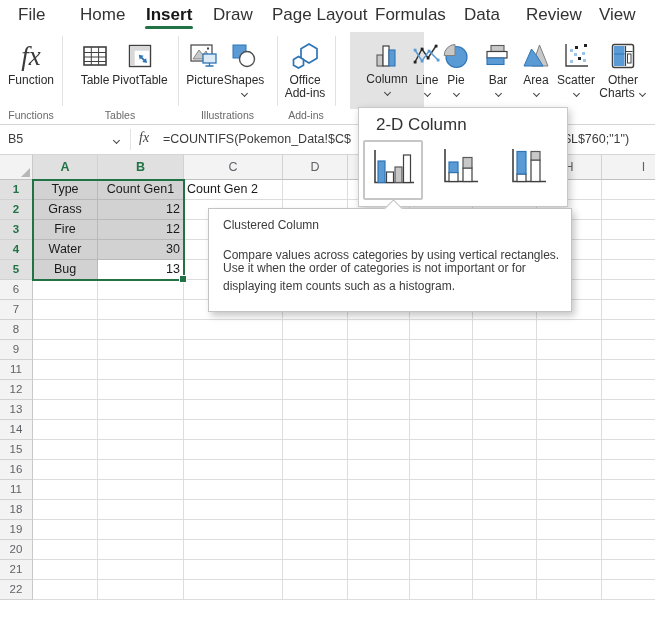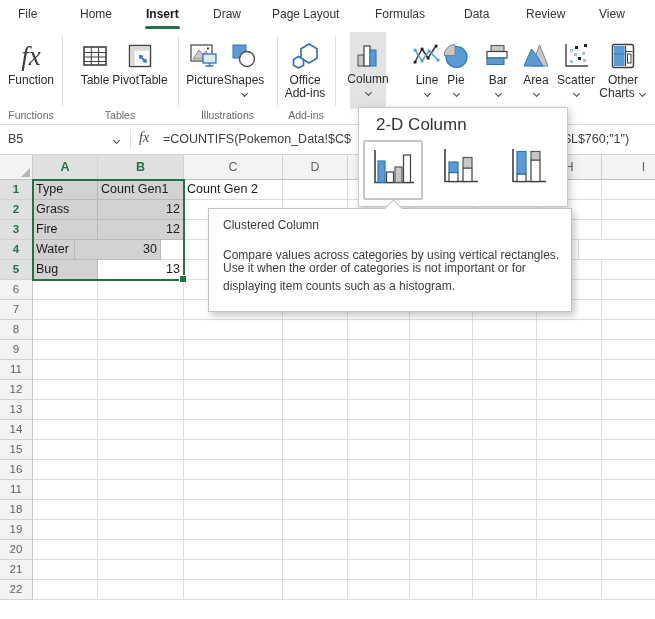--- a/index.html
+++ b/index.html
@@ -1,21 +1,21 @@
 <!DOCTYPE html>
 <html><head>
 <meta charset="utf-8">
 <style>
   html,body{margin:0;padding:0;}
   .app{position:relative;width:655px;height:619px;overflow:hidden;background:#fff;
        font-family:"Liberation Sans",sans-serif;color:#262626;}
 
   
   .tabbar{position:absolute;left:0;top:0;width:655px;height:30px;background:#fff;}
-  .tab{position:absolute;top:0;height:29px;line-height:29px;font-size:12px;color:#333;cursor:default;}
+  .tab{position:absolute;top:0;height:29px;line-height:29px;font-size:17px;color:#333;cursor:default;}
   .tab.active{color:#161616;font-weight:700;}
   .tab.active::after{content:"";position:absolute;left:-1px;right:-1px;bottom:0;height:3px;background:#217346;border-radius:2px;}
   .tab-file{left:18px}.tab-home{left:80px}.tab-insert{left:146px}.tab-draw{left:213px}
   .tab-pagelayout{left:272px}.tab-formulas{left:375px}.tab-data{left:464px}
   .tab-review{left:526px}.tab-view{left:599px}
 
   
   .ribbon{position:absolute;left:0;top:30px;width:655px;height:95px;background:#fff;border-bottom:1px solid #D5D5D5;box-sizing:border-box;}
   .rsep{position:absolute;top:6px;height:70px;width:1px;background:#E1E1E1;}
   .rbtn{position:absolute;top:3px;display:flex;flex-direction:column;align-items:center;font-size:12px;color:#2b2b2b;}
@@ -28,21 +28,21 @@
   .chev.inline{display:inline-block;margin:0 0 0 3px;}
   .rgroup{position:absolute;top:79px;font-size:10.5px;color:#696969;text-align:center;white-space:nowrap;}
   .fx-big{font-family:"Liberation Serif",serif;font-style:italic;font-size:27px;color:#3b3b3b;line-height:30px;}
 
   .btn-function{left:4px;width:54px}
   .btn-table{left:75px;width:40px}
   .btn-pivot{left:112px;width:56px}
   .btn-picture{left:183px;width:44px}
   .btn-shapes{left:224px;width:40px}
   .btn-addins{left:280px;width:50px}
-  .btn-column{left:350px;width:36px}
+  .btn-column{left:350px;width:74px}
   .btn-line{left:407px;width:40px}
   .btn-pie{left:441px;width:30px}
   .btn-bar{left:481px;width:34px}
   .btn-area{left:517px;width:38px}
   .btn-scatter{left:553px;width:46px}
   .btn-other{left:599px;width:48px}
   .grp-functions{left:0;width:62px}
   .grp-tables{left:62px;width:116px}
   .grp-illustrations{left:178px;width:99px}
   .grp-addins{left:277px;width:58px}
@@ -65,21 +65,21 @@
   .sh-corner-tri{position:absolute;right:2px;bottom:2px;width:0;height:0;
       border-bottom:9px solid #B7B7B7;border-left:9px solid transparent;}
   .sh-colhead{flex:0 0 auto;box-sizing:border-box;background:#F3F3F3;border-right:1px solid #D2D2D2;border-bottom:1px solid #C1C1C1;
       color:#5f6368;text-align:center;font-size:12.5px;line-height:24px;}
   .sh-colhead.sel{background:#E0E0E0;color:#217346;font-weight:700;}
   .sh-rowhead{flex:0 0 33px;box-sizing:border-box;background:#F3F3F3;border-right:1px solid #C9C9C9;border-bottom:1px solid #D2D2D2;
       color:#5f6368;text-align:center;font-size:11.5px;line-height:19px;}
   .sh-rowhead.sel{background:#E0E0E0;color:#217346;font-weight:700;}
   .sh-cell{flex:0 0 auto;box-sizing:border-box;border-right:1px solid #DDDDDD;border-bottom:1px solid #DDDDDD;
       font-size:12.5px;line-height:19px;padding:0 3px;white-space:nowrap;color:#1a1a1a;}
-  .sh-cell.fill{background:#D2D2D2;border-color:#B9B9B9;}
+  .sh-cell.fill{background:#D2D2D2;border-color:#B9B9B9;text-align:center;}
   .sh-cell.active{background:#FFFFFF;}
   .sh-cell.num{text-align:right;}
   .selbox{position:absolute;left:32px;top:24px;width:153px;height:102px;border:2px solid #217346;box-sizing:border-box;pointer-events:none;z-index:3;}
   .fillhandle{position:absolute;right:-4px;bottom:-4px;width:6px;height:6px;background:#217346;border:1px solid #fff;}
 
   
   .ddpanel{position:absolute;left:358px;top:107px;width:210px;height:100px;background:#fff;
       border:1px solid #C9C9C9;box-sizing:border-box;box-shadow:2px 3px 8px rgba(0,0,0,0.22);z-index:10;}
   .dd-title{position:absolute;left:17px;top:7px;font-size:17px;color:#333;}
   .dd-sel{position:absolute;left:4px;top:32px;width:60px;height:60px;border:2px solid #C6C6C6;border-radius:2px;
@@ -356,21 +356,21 @@
           <div class="sh-cell" style="width: 99px;"></div>
           <div class="sh-cell" style="width: 65px;"></div>
           <div class="sh-cell" style="width: 62px;"></div>
           <div class="sh-cell" style="width: 63px;"></div>
           <div class="sh-cell" style="width: 64px;"></div>
           <div class="sh-cell" style="width: 65px;"></div>
           <div class="sh-cell" style="width: 84px;"></div>
         </div>
         <div class="sh-row">
           <div class="sh-rowhead sel">4</div>
-          <div class="sh-cell fill" style="width: 42px;">Water</div>
+          <div class="sh-cell fill" style="width: 65px;">Water</div>
           <div class="sh-cell fill num" style="width: 86px;">30</div>
           <div class="sh-cell" style="width: 99px;"></div>
           <div class="sh-cell" style="width: 65px;"></div>
           <div class="sh-cell" style="width: 62px;"></div>
           <div class="sh-cell" style="width: 63px;"></div>
           <div class="sh-cell" style="width: 64px;"></div>
           <div class="sh-cell" style="width: 65px;"></div>
           <div class="sh-cell" style="width: 84px;"></div>
         </div>
         <div class="sh-row">

